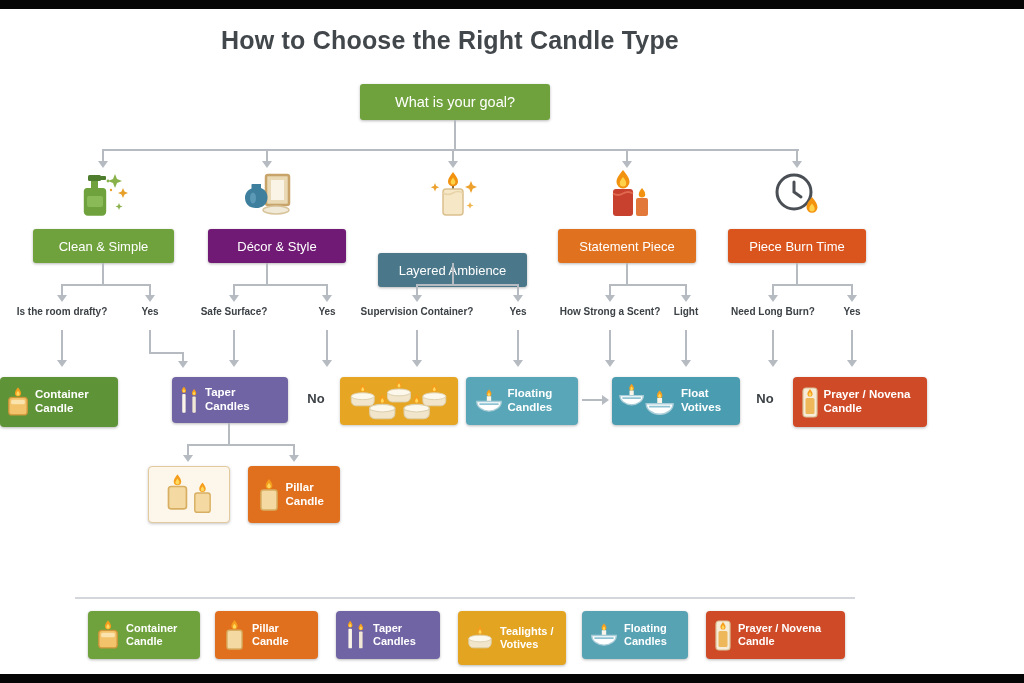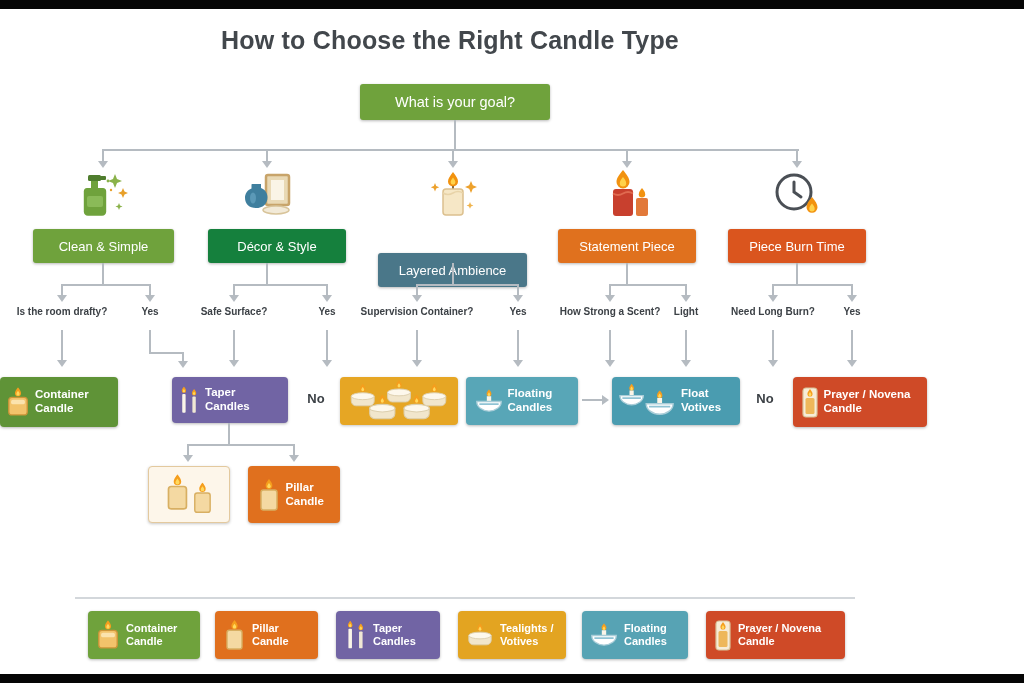--- a/index.html
+++ b/index.html
@@ -171,21 +171,21 @@
   <div class="bicon" style="left:769px;top:168px">
     <svg viewBox="0 0 56 56">
       <circle cx="25" cy="24" r="17" fill="#fff" stroke="#4a4f55" stroke-width="3"></circle>
       <path d="M25 14 v10 l7 5" stroke="#4a4f55" stroke-width="3" fill="none" stroke-linecap="round"></path>
       <path d="M43 29 c3.5 4.5 5.5 7 5.5 10.3 a5.5 5.5 0 0 1 -11 0 c0 -3.3 2 -5.8 5.5 -10.3z" fill="#f2920f"></path>
       <path d="M43 35.5 c1.7 2.2 2.7 3.6 2.7 5.3 a2.7 2.7 0 0 1 -5.4 0 c0 -1.7 1 -3.1 2.7 -5.3z" fill="#ffd24a"></path>
     </svg>
   </div>
 
   <div class="node cat" style="left: 33px; width: 141px; background: rgb(111, 162, 60);">Clean &amp; Simple</div>
-  <div class="node cat" style="left: 208px; width: 138px; background: #15803d;">Décor &amp; Style</div>
+  <div class="node cat" style="left: 208px; width: 138px; background: #701a75;">Décor &amp; Style</div>
   <div class="node cat" style="left: 378px; width: 149px; background: rgb(74, 119, 137); margin-top: 24px;">Layered Ambience</div>
   <div class="node cat" style="left: 558px; width: 138px; background: rgb(224, 113, 30);">Statement Piece</div>
   <div class="node cat" style="left: 728px; width: 138px; background: rgb(218, 85, 30);">Piece Burn Time</div>
 
   <div class="vline" style="left:102px;top:263px;height:21px"></div>
   <div class="hline" style="left:61px;top:284px;width:90px"></div>
   <div class="vline" style="left:61px;top:284px;height:12px"></div>
     <i class="arrd" style="left:57px;top:295px"></i>
   <div class="vline" style="left:149px;top:284px;height:12px"></div>
     <i class="arrd" style="left:145px;top:295px"></i>
@@ -339,21 +339,21 @@
         <use href="#sym-pillar"></use>
       </svg>
     <span class="llabel">Pillar Candle</span>
   </div>
   <div class="lbox" style="left: 336px; top: 611px; width: 104px; height: 48px; background: rgb(113, 100, 164);">
     <svg class="icn" width="23" height="30">
         <use href="#sym-tapers"></use>
       </svg>
     <span class="llabel">Taper Candles</span>
   </div>
-  <div class="lbox" style="left: 458px; top: 611px; width: 108px; height: 48px; background: rgb(227, 164, 33);">
+  <div class="lbox" style="left: 458px; top: 611px; width: 108px; height: 54px; background: rgb(227, 164, 33);">
     <svg class="icn" width="28" height="25">
         <use href="#sym-tealight"></use>
       </svg>
     <span class="llabel">Tealights / Votives</span>
   </div>
   <div class="lbox" style="left: 582px; top: 611px; width: 106px; height: 48px; background: rgb(87, 163, 180);">
     <svg class="icn" width="28" height="25">
         <use href="#sym-bowl"></use>
       </svg>
     <span class="llabel">Floating Candles</span>

